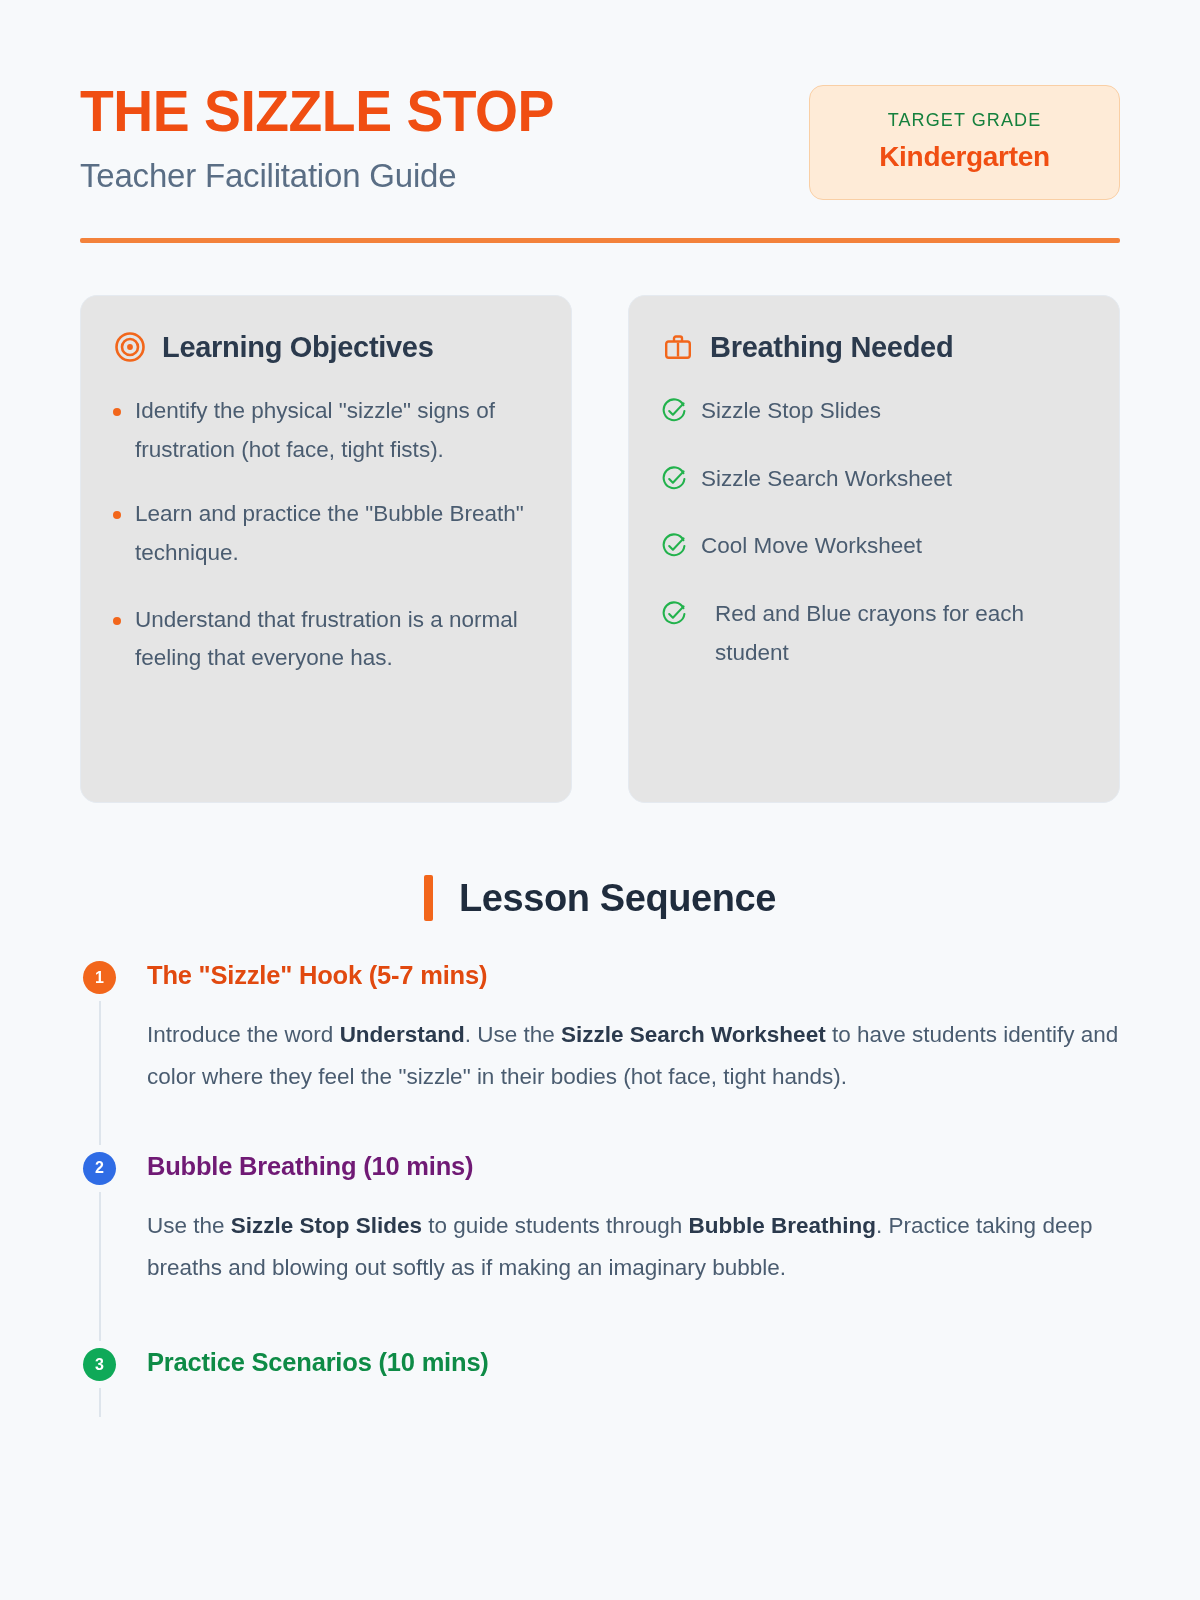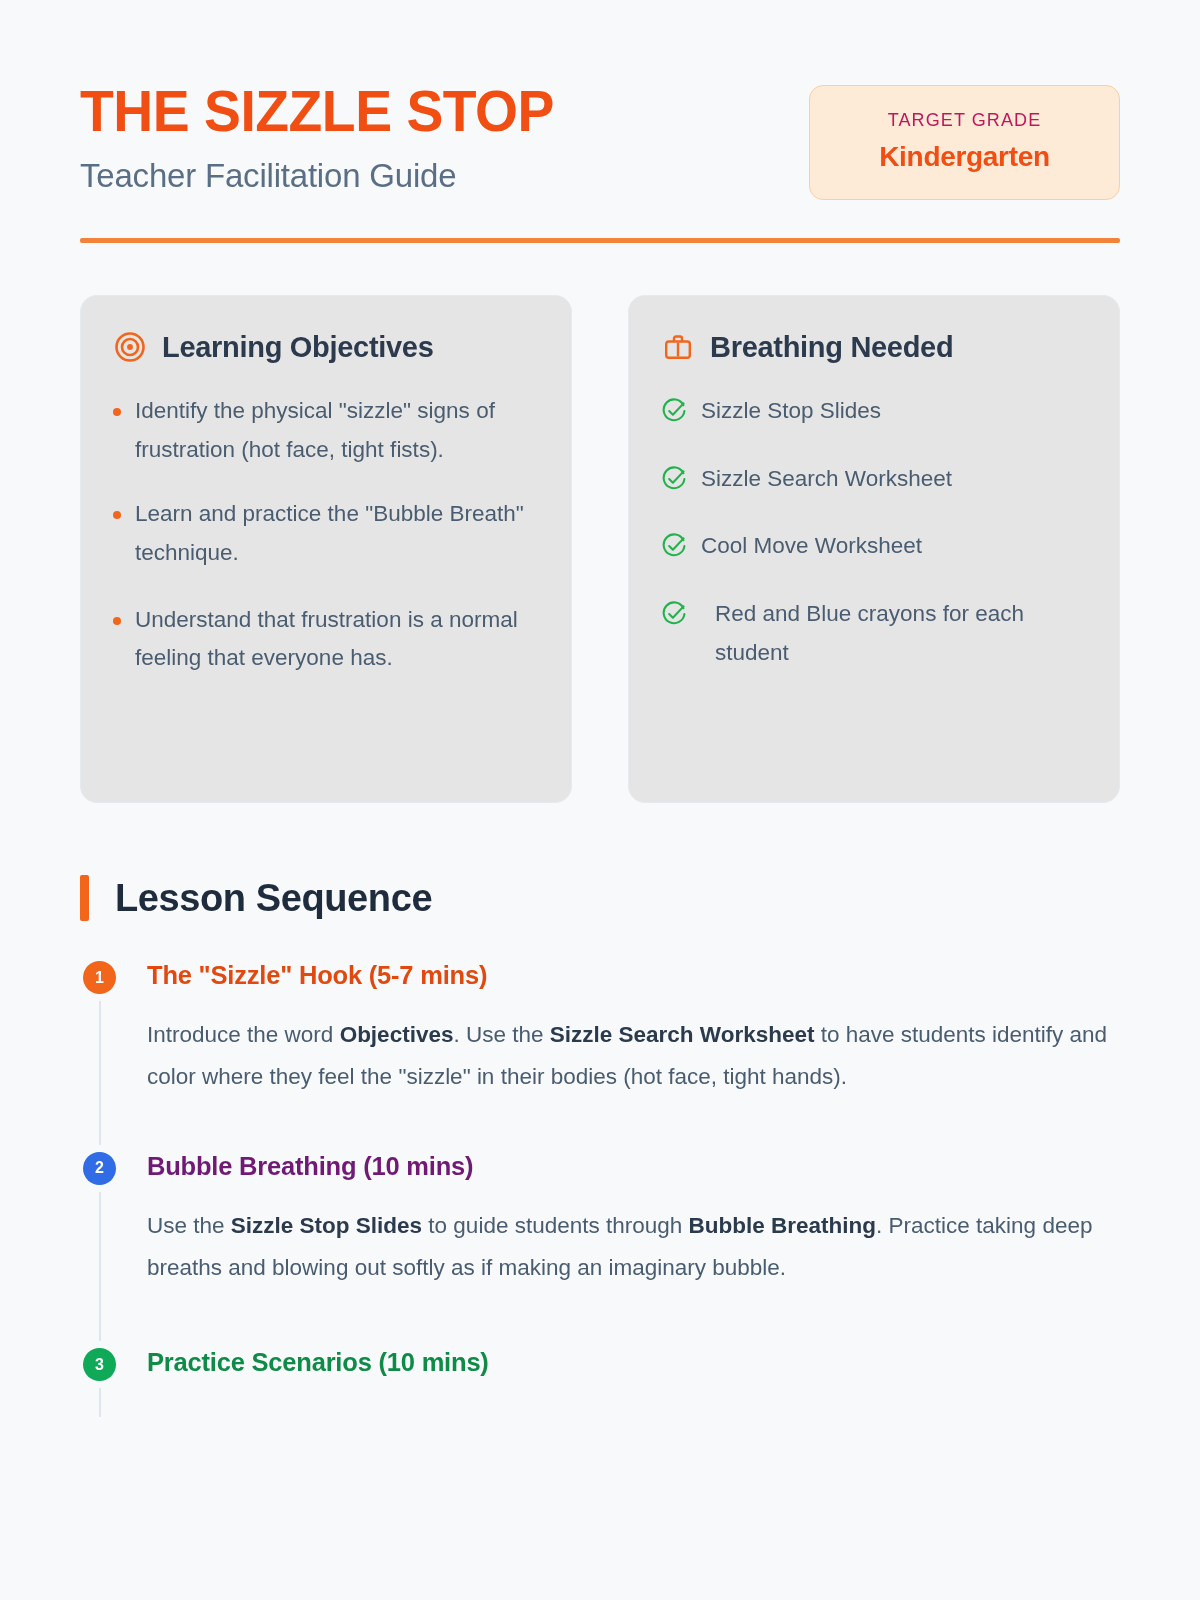--- a/index.html
+++ b/index.html
@@ -53,21 +53,21 @@
     border: 1.5px solid #F9CFA5;
     border-radius: 14px;
     padding: 24px 20px 26px 20px;
     text-align: center;
     margin-top: 7px;
   }
 
   .grade-label {
     font-size: 18px;
     letter-spacing: 1.1px;
-    color: #be185d;
+    color: #15803d;
     font-weight: normal;
   }
 
   .grade-value {
     margin-top: 10px;
     font-size: 28px;
     font-weight: bold;
     color: #F04E12;
     letter-spacing: -0.3px;
   }
@@ -148,20 +148,21 @@
   .mat-item:last-child { margin-bottom: 4px; gap: 28px; }
   .check { flex: 0 0 26px; margin-top: 6px; }
   .mat-text { flex: 1; }
 
   
   .section-head {
     margin-top: 72px;
     display: flex;
     align-items: center;
     gap: 26px;
+    justify-content: center;
   }
   .section-bar {
     width: 9px;
     height: 46px;
     background: #F2661B;
     border-radius: 2px;
   }
   .section-title {
     font-size: 38px;
     font-weight: bold;
@@ -313,21 +314,21 @@
     <span class="section-bar"></span>
     <span class="section-title">Lesson Sequence</span>
   </div>
 
   <div class="steps">
 
     <div class="step" style="padding-bottom:52px;">
       <span class="step-badge" style="background:#F2661B;">1</span>
       <span class="step-line" style="top:40px;bottom:6px;"></span>
       <div class="step-title" style="color:#E1490F;">The "Sizzle" Hook (5-7 mins)</div>
-      <div class="step-body">Introduce the word <b>Objectives</b>. Use the <b>Sizzle Search Worksheet</b> to have students identify and color where they feel the "sizzle" in their bodies (hot face, tight hands).</div>
+      <div class="step-body">Introduce the word <b>Understand</b>. Use the <b>Sizzle Search Worksheet</b> to have students identify and color where they feel the "sizzle" in their bodies (hot face, tight hands).</div>
     </div>
 
     <div class="step" style="padding-bottom:58px;">
       <span class="step-badge" style="background:#2F6CE5;">2</span>
       <span class="step-line" style="top:40px;bottom:6px;"></span>
       <div class="step-title" style="color:#701a75;">Bubble Breathing (10 mins)</div>
       <div class="step-body">Use the <b>Sizzle Stop Slides</b> to guide students through <b>Bubble Breathing</b>. Practice taking deep breaths and blowing out softly as if making an imaginary bubble.</div>
     </div>
 
     <div class="step" style="padding-bottom:0;">

